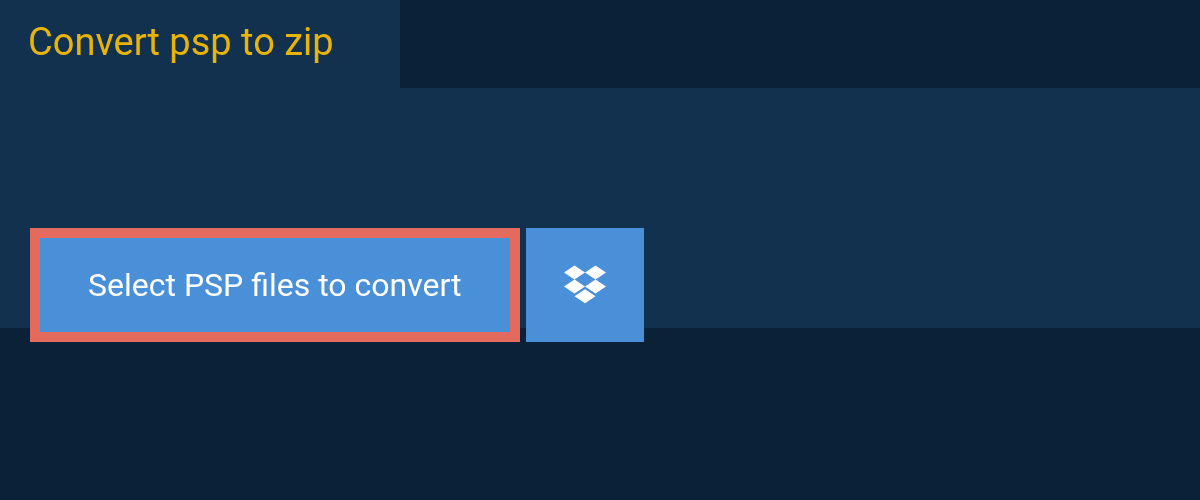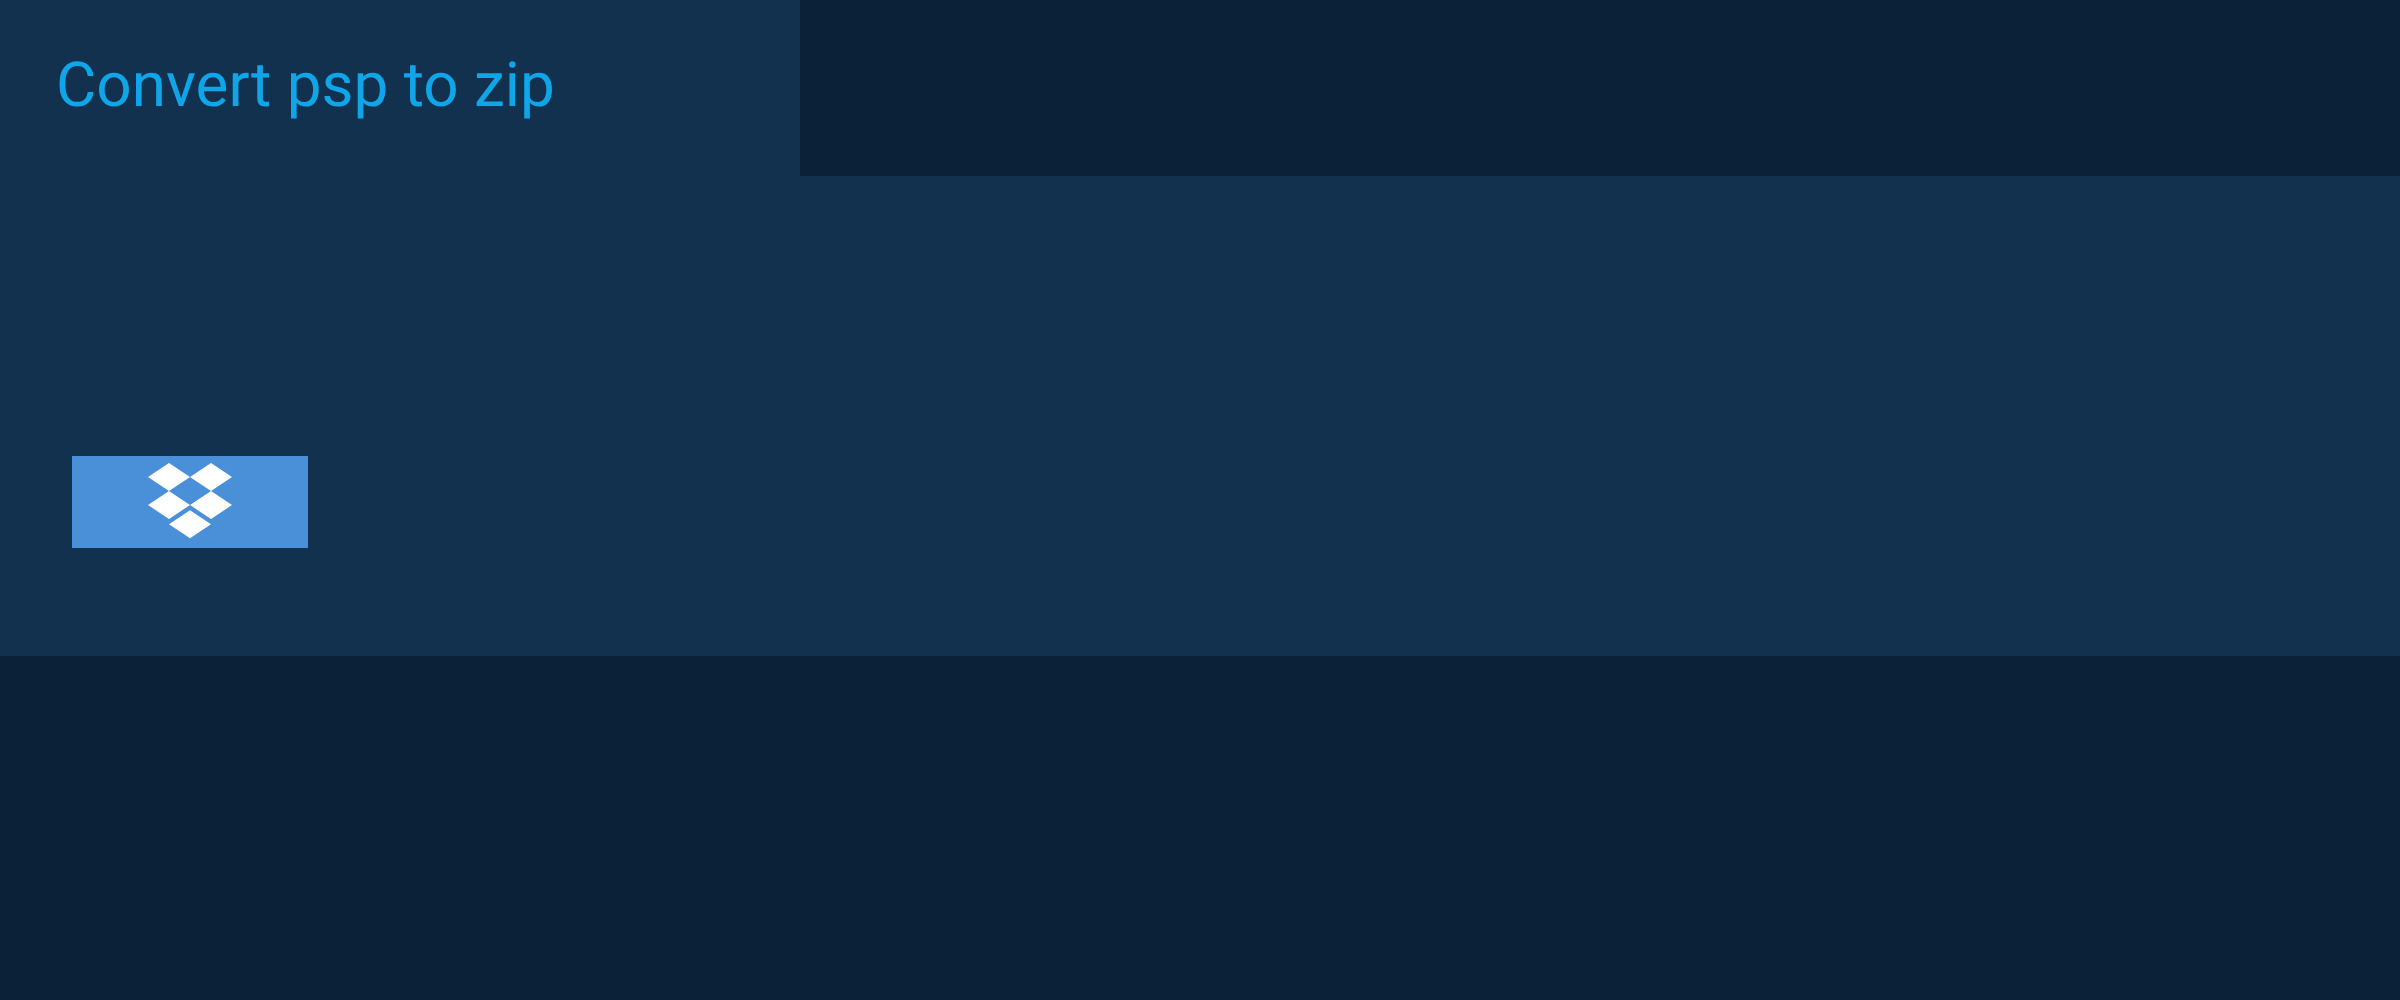--- a/index.html
+++ b/index.html
@@ -23,22 +23,22 @@
     top: 88px;
     width: 400px;
     height: 92px;
     background: #11314f;
     display: flex;
     align-items: center;
     padding-left: 28px;
     transform: translateY(-92px);
   }
   .tab-label {
-    color: #0ea5e9;
-    font-size: 31px;
+    color: #eab308;
+    font-size: 38px;
     font-weight: 400;
   }
   .button-row {
     position: absolute;
     left: 30px;
     top: 228px;
     display: flex;
     align-items: stretch;
   }
   .select-btn {
@@ -72,20 +72,23 @@
 </head>
 <body>
 
 <div class="panel"></div>
 
 <div class="tab">
   <span class="tab-label">Convert psp to zip</span>
 </div>
 
 <div class="button-row">
+  <button class="select-btn">
+    <span>Select PSP files to convert</span>
+  </button>
   <div class="dropbox-btn">
     <span>
       <svg viewBox="0 0 24 24" xmlns="http://www.w3.org/2000/svg">
         <path d="M6 2 L12 6 L6 10 L0 6 Z M18 2 L24 6 L18 10 L12 6 Z M0 14 L6 10 L12 14 L6 18 Z M12 14 L18 10 L24 14 L18 18 Z M6 19.5 L12 15.5 L18 19.5 L12 23.5 Z"></path>
       </svg>
     </span>
   </div>
 </div>
 
 </body></html>

